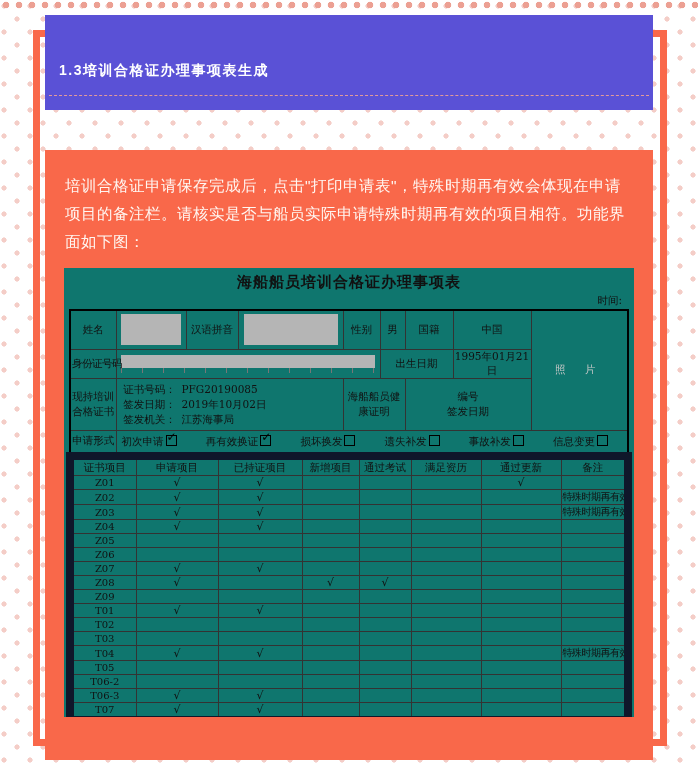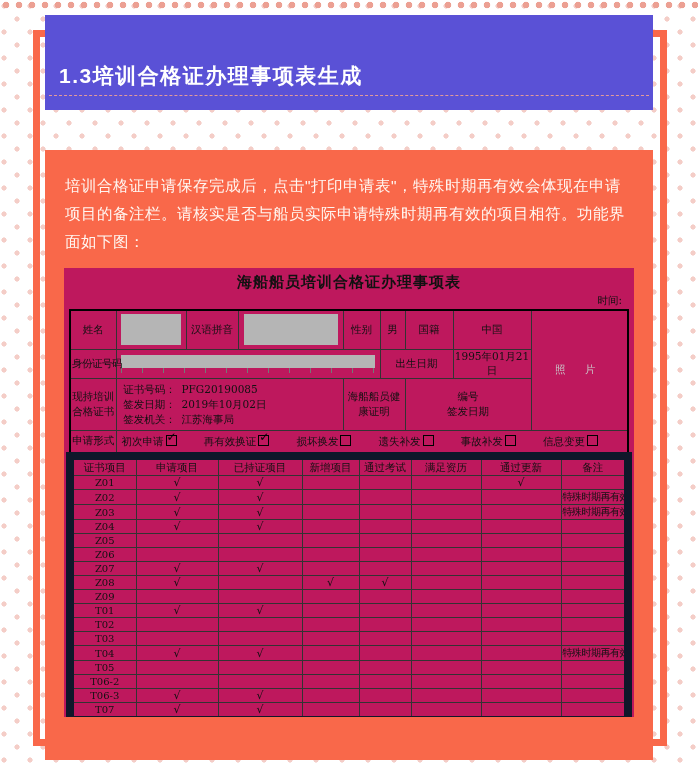--- a/index.html
+++ b/index.html
@@ -21,36 +21,36 @@
   .frame{
     position:absolute;left:33px;top:30px;width:634px;height:716px;
     border:7px solid #f9684a;box-sizing:border-box;z-index:1;
   }
   .banner{
     position:absolute;left:45px;top:15px;width:608px;height:95px;
     background:#5a51d6;z-index:2;
   }
   .banner h1{
     margin:0;padding:47px 8px 0 14px;
-    font-size:21px;letter-spacing:1.5px;font-weight:bold;color:#ffffff;
+    font-size:14px;letter-spacing:1.5px;font-weight:bold;color:#ffffff;
   }
   .banner .dash{
     position:absolute;left:4px;right:4px;bottom:14px;height:0;
     border-top:1px dashed #e39a9a;
   }
   .panel{
     position:absolute;left:45px;top:150px;width:608px;height:610px;
     background:#f9684a;z-index:2;
   }
   .intro{
     margin:22px 20px 0 20px;
     font-size:15.5px;line-height:28px;color:#fff6f1;letter-spacing:0.5px;
   }
   .sheet{
-    width:570px;height:449px;margin:12px auto 0 auto;background:#be185d;
+    width:570px;height:449px;margin:12px auto 0 auto;background:#0f766e;
     overflow:hidden;color:#111;
     font-family:"DejaVu Serif","Liberation Serif",serif;
   }
   .sheet-title{
     padding-top:5px;text-align:center;font-size:15px;font-weight:bold;letter-spacing:1px;
   }
   .time-line{
     text-align:right;font-size:10.5px;padding:2px 12px 1px 0;
   }
   table{border-collapse:collapse;table-layout:fixed;width:558px;margin:0 auto;}
@@ -63,21 +63,21 @@
   .box2{width:94px;height:31px;}
   .idbar{width:97%;height:13px;margin:0 auto;}
   .idticks{width:97%;height:5px;margin:0 auto;
     background:repeating-linear-gradient(90deg,#777 0 1px,transparent 1px 21px);}
   .cert-cell{text-align:left;}
   .cert-line{display:flex;line-height:15px;}
   .cert-line .lab{width:64px;}
   .two-line{line-height:15px;}
   .enum-cell{text-align:left;padding-left:6px;line-height:15px;}
   .photo-cell{color:#c9c9c9;font-size:21px;letter-spacing:8px;text-align:center;}
-  .opts{display:flex;justify-content:space-between;align-items:center;padding:0 28px 0 4px;}
+  .opts{display:flex;justify-content:space-between;align-items:center;padding:0 18px 0 4px;}
   .opt{white-space:nowrap;}
   .cb{display:inline-block;width:9px;height:9px;border:1px solid #000;margin-left:2px;
       position:relative;top:1px;}
   .cb.checked::after{
     content:"✓";position:absolute;left:0px;top:-6px;
     font-size:12px;font-weight:bold;color:#000;
     font-family:"DejaVu Sans",sans-serif;}
   .items-table{border:8px solid #0f172a;margin-top:-2px;}
   .items-table th{border:1px solid #333;font-size:10.5px;font-weight:normal;height:15px;padding:0 1px;}
   .items-table td{border:1px solid #333;font-size:10px;height:13px;text-align:center;padding:0 1px;overflow:hidden;}

